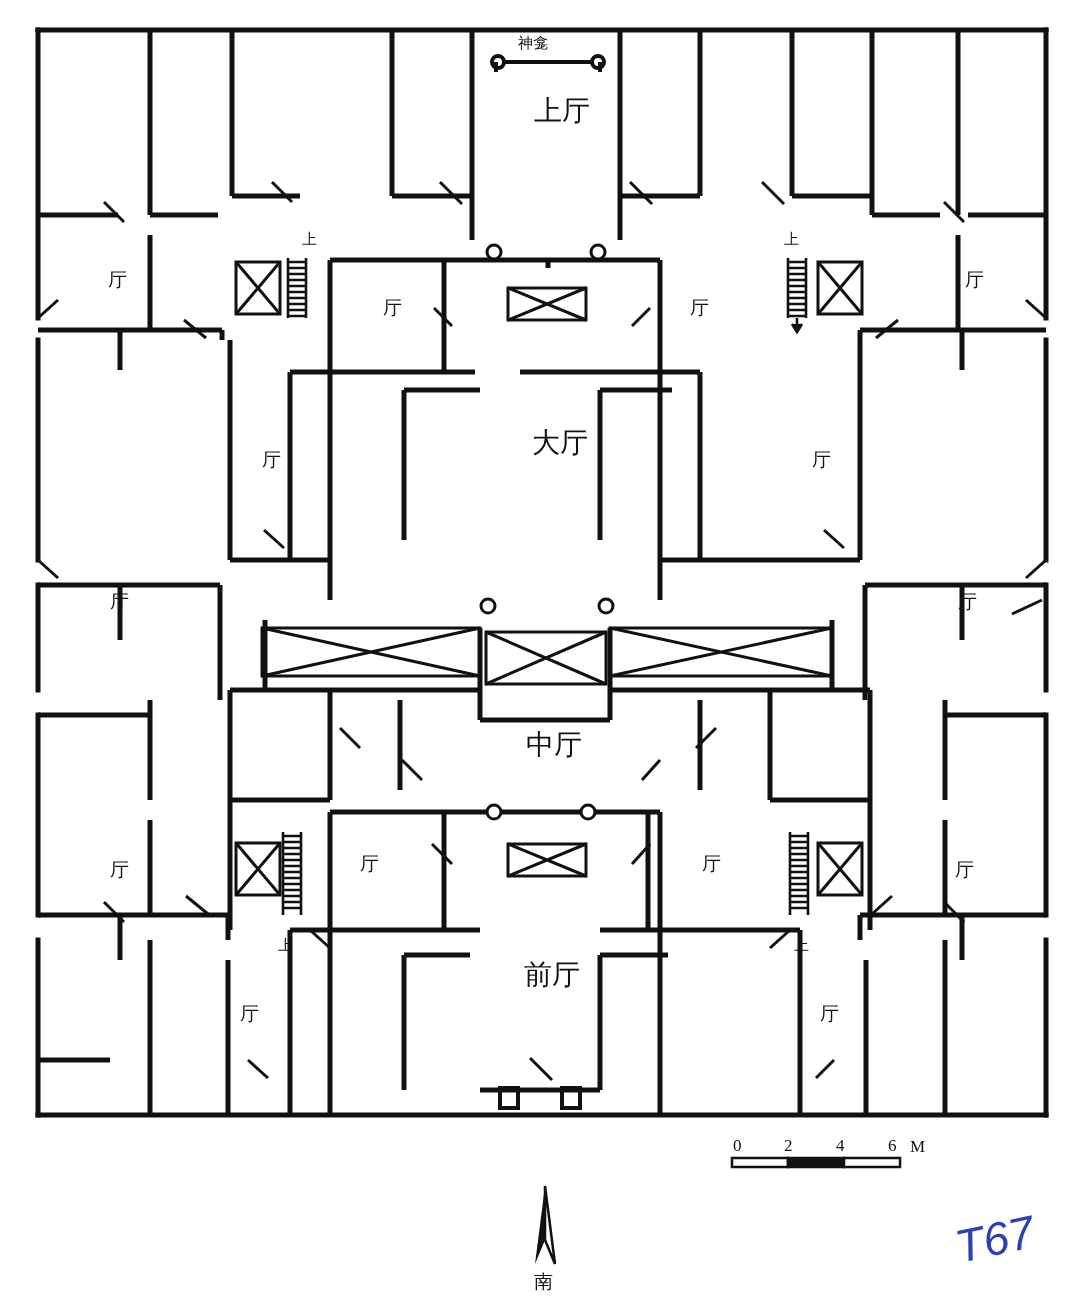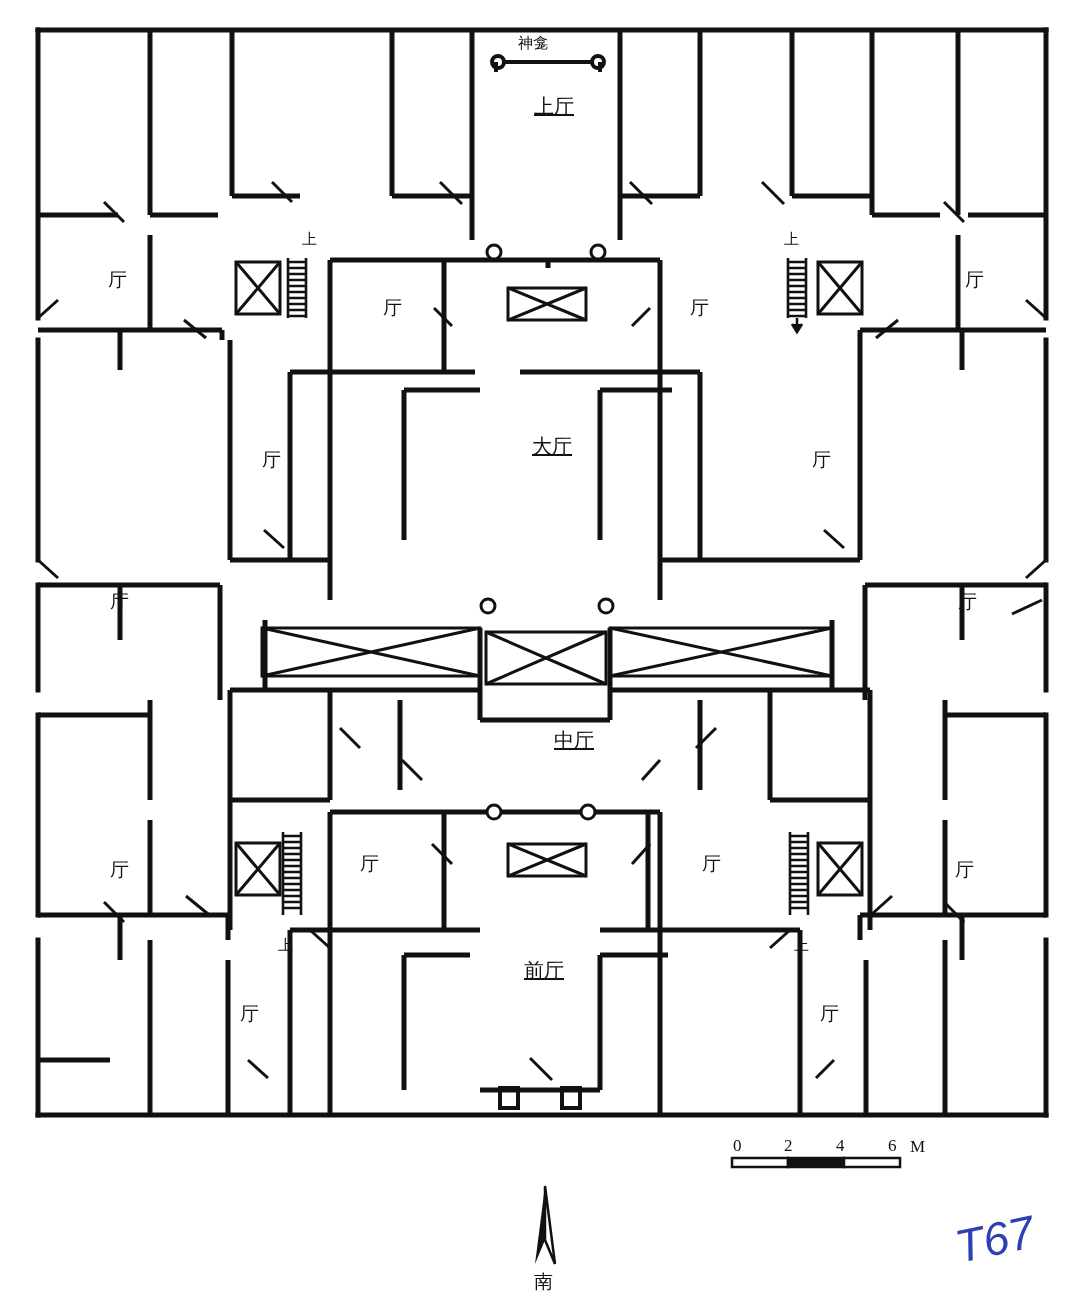--- a/index.html
+++ b/index.html
@@ -2,21 +2,21 @@
 <html><head>
 <meta charset="utf-8">
 <style>
   html,body{margin:0;padding:0;background:#ffffff;}
   body{width:1080px;height:1303px;position:relative;overflow:hidden;
        font-family:"Liberation Serif", serif;color:#111;}
   #plan{position:absolute;left:0;top:0;width:1080px;height:1303px;}
   .lbl{position:absolute;font-family:"Liberation Serif", serif;color:#111;
        line-height:1.05;text-align:center;white-space:pre;}
   .room{font-size:19px;}
-  .hall{font-size:20px;text-decoration:underline;}
+  .hall{font-size:28px;}
   .small{font-size:15px;}
   .scale-nums{position:absolute;font-size:17px;font-family:"Liberation Serif", serif;
        letter-spacing:0px;}
   .sig{position:absolute;color:#2d3fb5;font-size:46px;font-family:"Liberation Sans", sans-serif;
        transform:rotate(-12deg);font-style:italic;}
 </style>
 </head>
 <body>
 
 <svg id="plan" viewBox="0 0 1080 1303" xmlns="http://www.w3.org/2000/svg">
@@ -264,22 +264,22 @@
 
   <g>
     <path d="M545 1186 L535 1264 L545 1240 Z" fill="#111"></path>
     <path d="M545 1186 L555 1264 L545 1240 Z" fill="#ffffff" stroke="#111" stroke-width="2.5"></path>
   </g>
 </svg>
 
 <div class="lbl small" style="left:518px;top:36px;">神龛</div>
 
 <div class="lbl hall" style="left:534px;top:96px;width:30px;">上厅</div>
-<div class="lbl hall" style="left:532px;top:428px;width:30px;margin-top:8px;">大厅</div>
-<div class="lbl hall" style="left:554px;top:730px;width:30px;">中厅</div>
+<div class="lbl hall" style="left:532px;top:428px;width:30px;">大厅</div>
+<div class="lbl hall" style="left:526px;top:730px;width:30px;">中厅</div>
 <div class="lbl hall" style="left:524px;top:960px;width:30px;text-align:center;">前厅</div>
 
 <div class="lbl room" style="left:108px;top:270px;">厅</div>
 <div class="lbl room" style="left:383px;top:298px;">厅</div>
 <div class="lbl room" style="left:690px;top:298px;">厅</div>
 <div class="lbl room" style="left:965px;top:270px;">厅</div>
 <div class="lbl room" style="left:262px;top:450px;">厅</div>
 <div class="lbl room" style="left:812px;top:450px;">厅</div>
 <div class="lbl room" style="left:110px;top:592px;">厅</div>
 <div class="lbl room" style="left:958px;top:592px;">厅</div>

